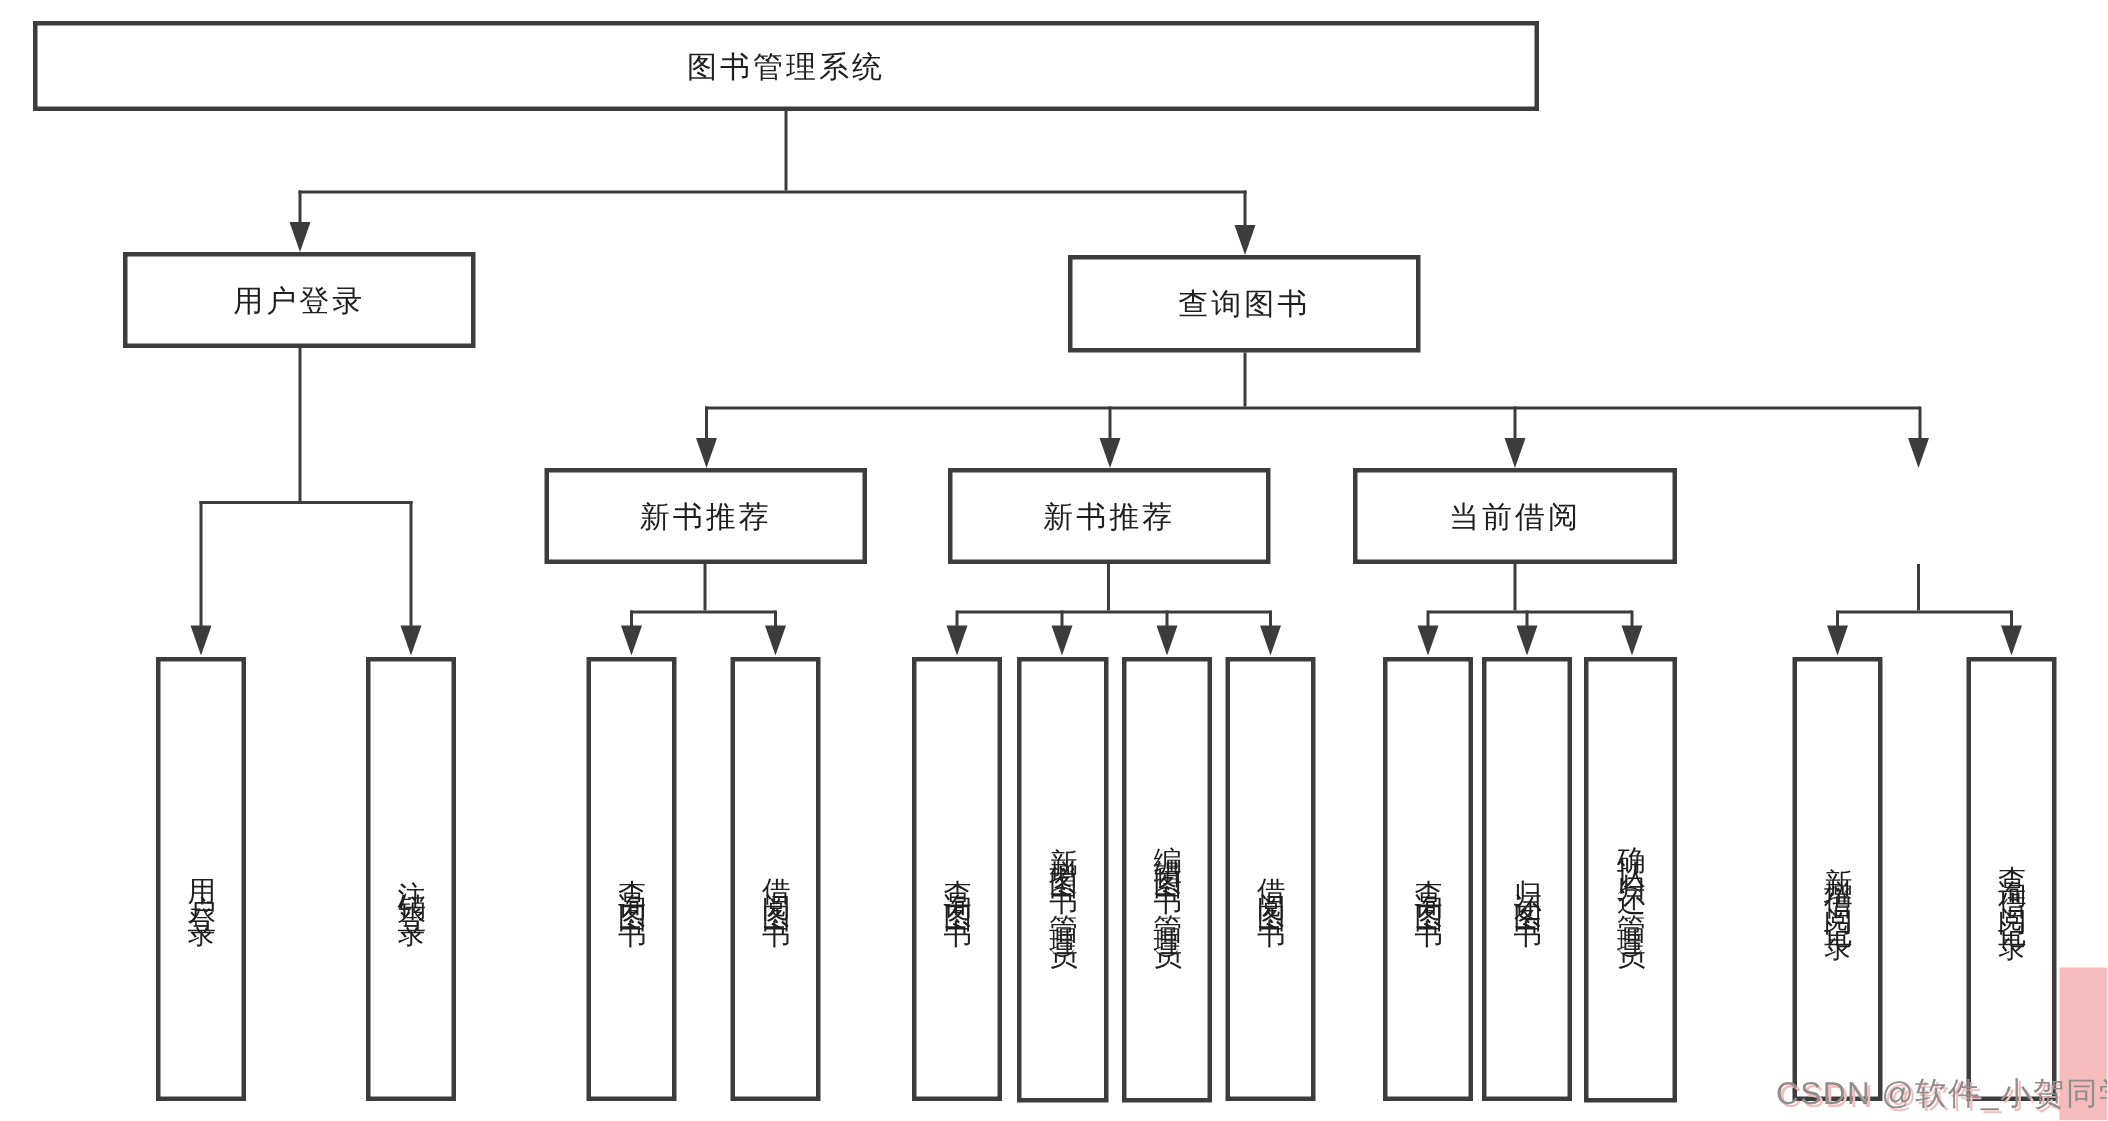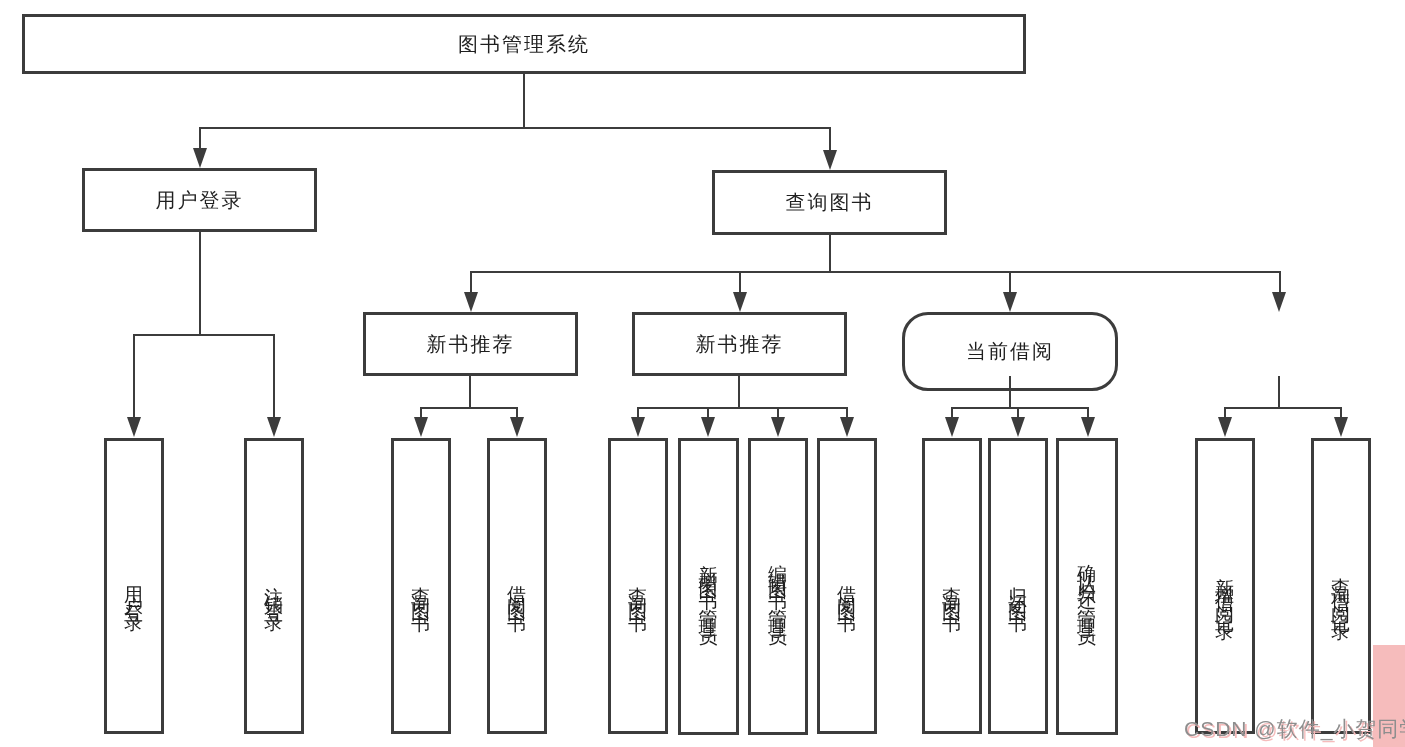--- a/index.html
+++ b/index.html
@@ -63,21 +63,21 @@
   <div class="vline" style="left:739px;top:271px;height:22px;"></div>
   <div class="vline" style="left:1009px;top:271px;height:22px;"></div>
   <div class="vline" style="left:1279px;top:271px;height:22px;"></div>
   <div class="arrow" style="left:464px;top:292px;"></div>
   <div class="arrow" style="left:733px;top:292px;"></div>
   <div class="arrow" style="left:1003px;top:292px;"></div>
   <div class="arrow" style="left:1272px;top:292px;"></div>
 
   <div class="box box-h" style="left:363px;top:312px;width:215px;height:64px;">新书推荐</div>
   <div class="box box-h" style="left:632px;top:312px;width:215px;height:64px;">新书推荐</div>
-  <div class="box box-h" style="left:902px;top:312px;width:216px;height:79px;border-radius:26px;">当前借阅</div>
+  <div class="box box-h" style="left:902px;top:312px;width:216px;height:64px;">当前借阅</div>
 
   <div class="vline" style="left:469px;top:376px;height:31px;"></div>
   <div class="hline" style="left:420px;top:407px;width:97px;"></div>
   <div class="vline" style="left:420px;top:407px;height:12px;"></div>
   <div class="vline" style="left:516px;top:407px;height:12px;"></div>
   <div class="arrow" style="left:414px;top:417px;"></div>
   <div class="arrow" style="left:510px;top:417px;"></div>
 
   <div class="vline" style="left:738px;top:376px;height:31px;"></div>
   <div class="hline" style="left:638px;top:407px;width:209px;"></div>

